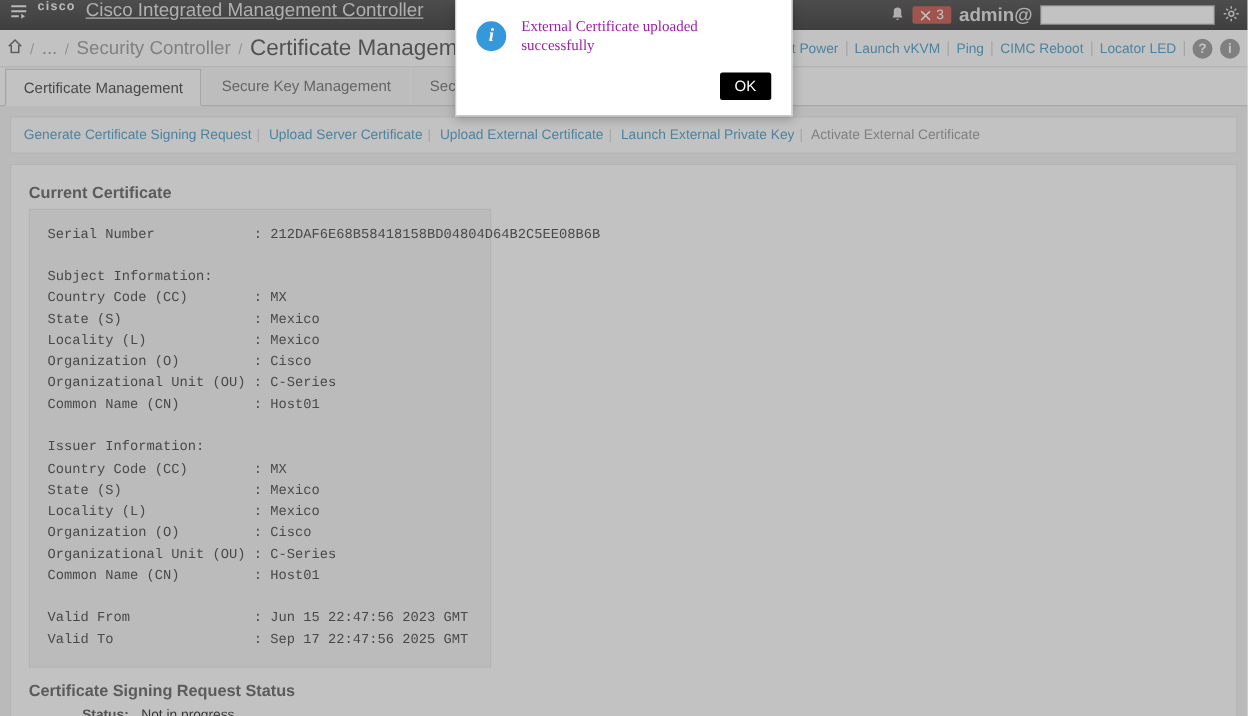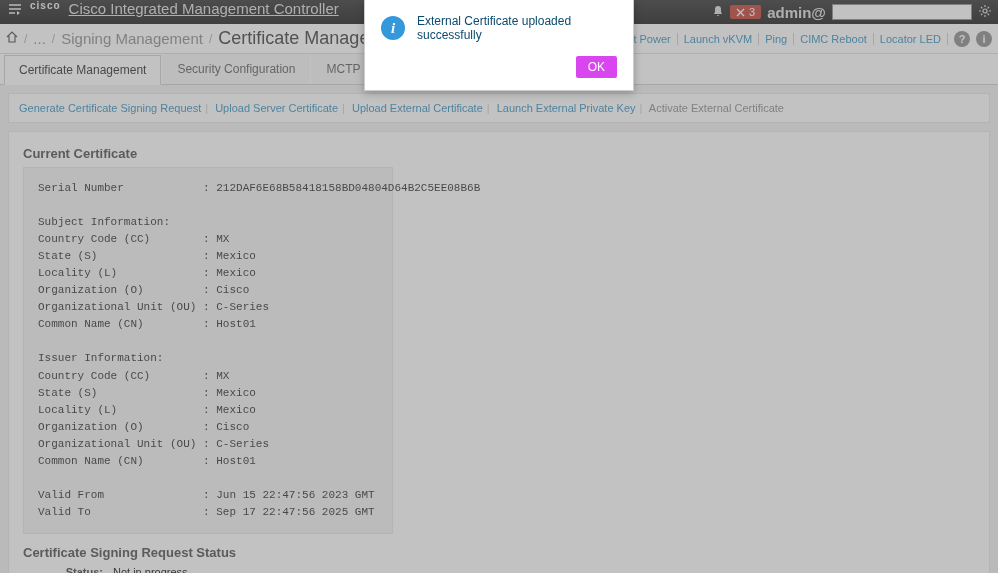--- a/index.html
+++ b/index.html
@@ -145,24 +145,24 @@
     padding:14px 16px 12px 16px;
   }
   .modal-body { display:flex; align-items:center; gap:12px; }
   .info-icon {
     width:24px;height:24px;border-radius:50%;
     background:#3498db;color:#fff;
     display:flex;align-items:center;justify-content:center;
     font-weight:bold;font-family:Georgia,serif;font-size:15px;font-style:italic;
     flex-shrink:0;
   }
-  .modal-text { font-size:12px; color:#0c4a6e; }
+  .modal-text { font-size:12px; color:#a21caf;font-family:Liberation Serif, serif; }
   .modal-footer { text-align:right; margin-top:14px; }
   .ok-btn {
-    background:#d946ef; color:#fff; border:none;
+    background:#000000; color:#fff; border:none;
     padding:4px 12px; font-size:12px; cursor:pointer; border-radius:2px;
   }
 </style>
 </head>
 <body>
 
 <div class="topbar">
   <div class="menu-toggle">
     <svg width="14" height="14" viewBox="0 0 14 14">
         <path d="M1 3h12M1 7h12M1 11h6" stroke="#eee" stroke-width="1.5" fill="none"></path>
@@ -197,21 +197,21 @@
 <div class="subbar">
   <div class="crumbs">
     <span class="home-icon">
       <svg width="12" height="12" viewBox="0 0 12 12">
           <path d="M1 6l5-5 5 5M3 5v6h6V5" fill="none" stroke="#444" stroke-width="1.2"></path>
         </svg>
     </span>
     <span class="sep">/</span>
     <span class="mid">...</span>
     <span class="sep">/</span>
-    <span class="mid">Signing Management</span>
+    <span class="mid">Security Controller</span>
     <span class="sep">/</span>
     <span class="current">Certificate Management</span>
     <span class="star-icon">☆</span>
   </div>
   <div class="actions">
     <a>Refresh</a>
       <span class="divider"></span>
     <a>Host Power</a>
       <span class="divider"></span>
     <a>Launch vKVM</a>
@@ -222,20 +222,21 @@
       <span class="divider"></span>
     <a>Locator LED</a>
       <span class="divider"></span>
     <span class="circle-icon">?</span>
     <span class="circle-icon">i</span>
   </div>
 </div>
 
 <div class="tabs">
   <div class="tab active">Certificate Management</div>
+  <div class="tab">Secure Key Management</div>
   <div class="tab">Security Configuration</div>
   <div class="tab">MCTP SPDM</div>
 </div>
 
 <div class="linkrow">
   <a>Generate Certificate Signing Request</a><span class="lsep">|</span>
   <a>Upload Server Certificate</a><span class="lsep">|</span>
   <a>Upload External Certificate</a><span class="lsep">|</span>
   <a>Launch External Private Key</a><span class="lsep">|</span>
   <span class="disabled">Activate External Certificate</span>

